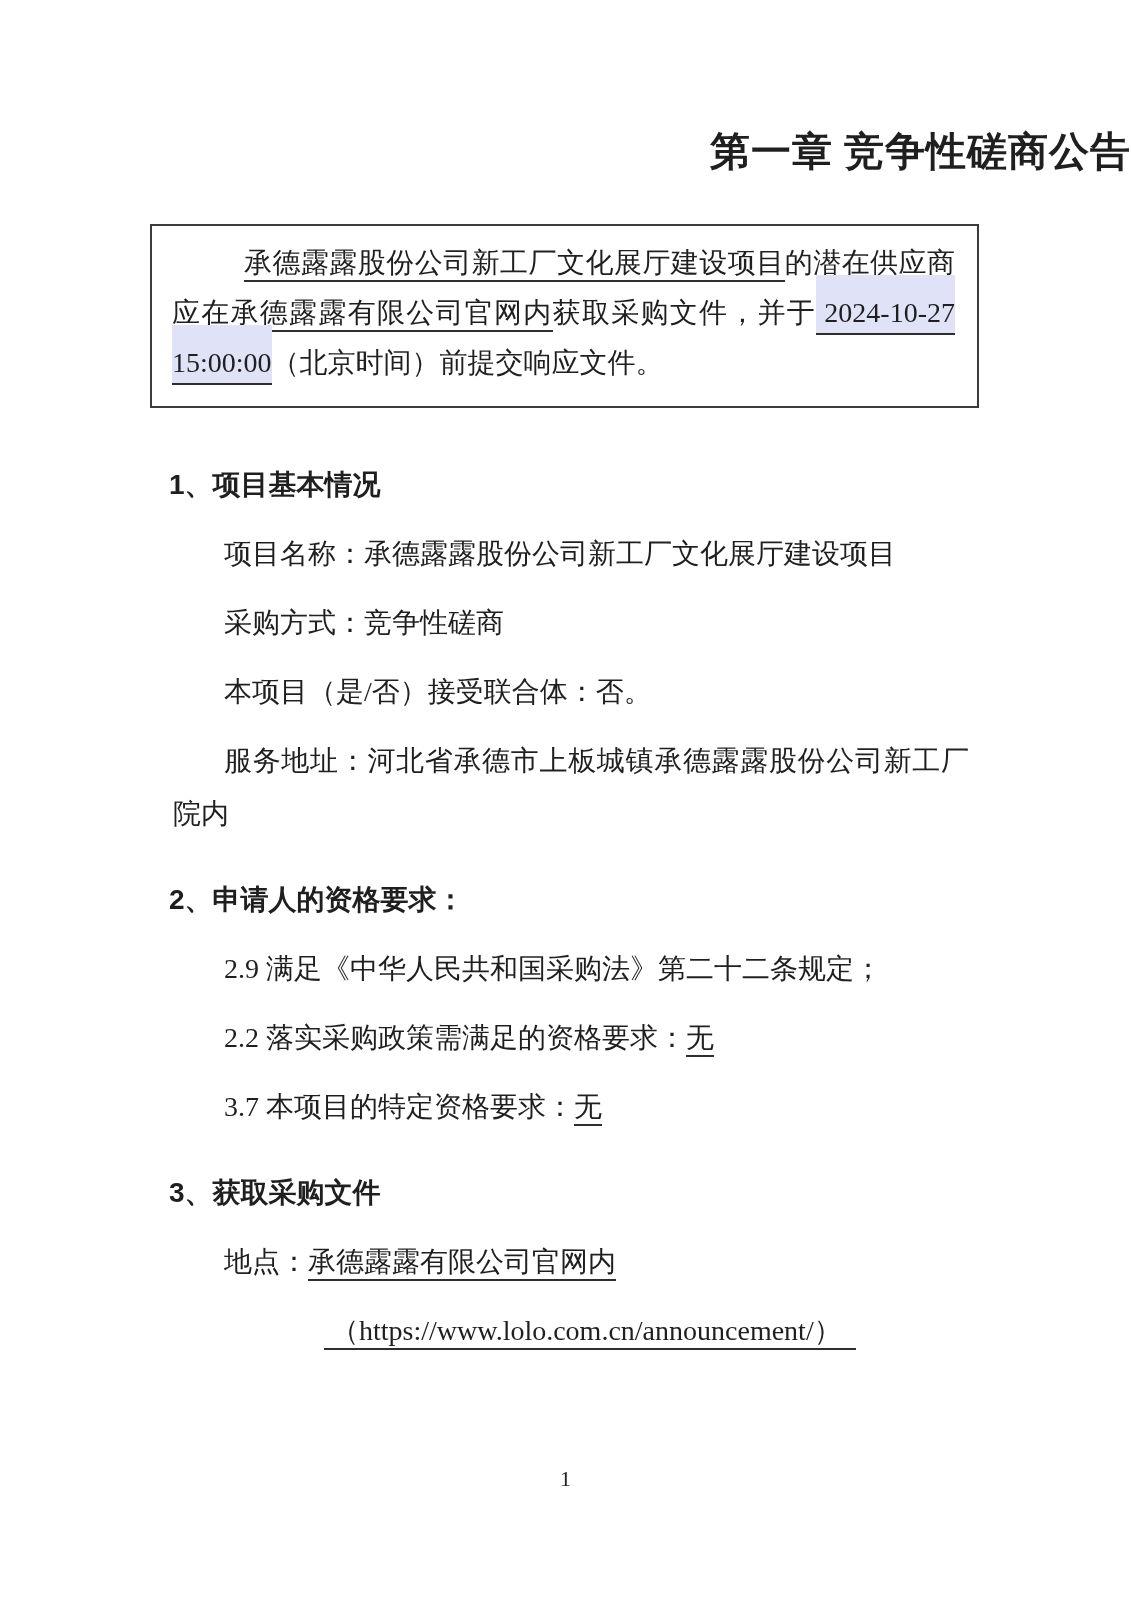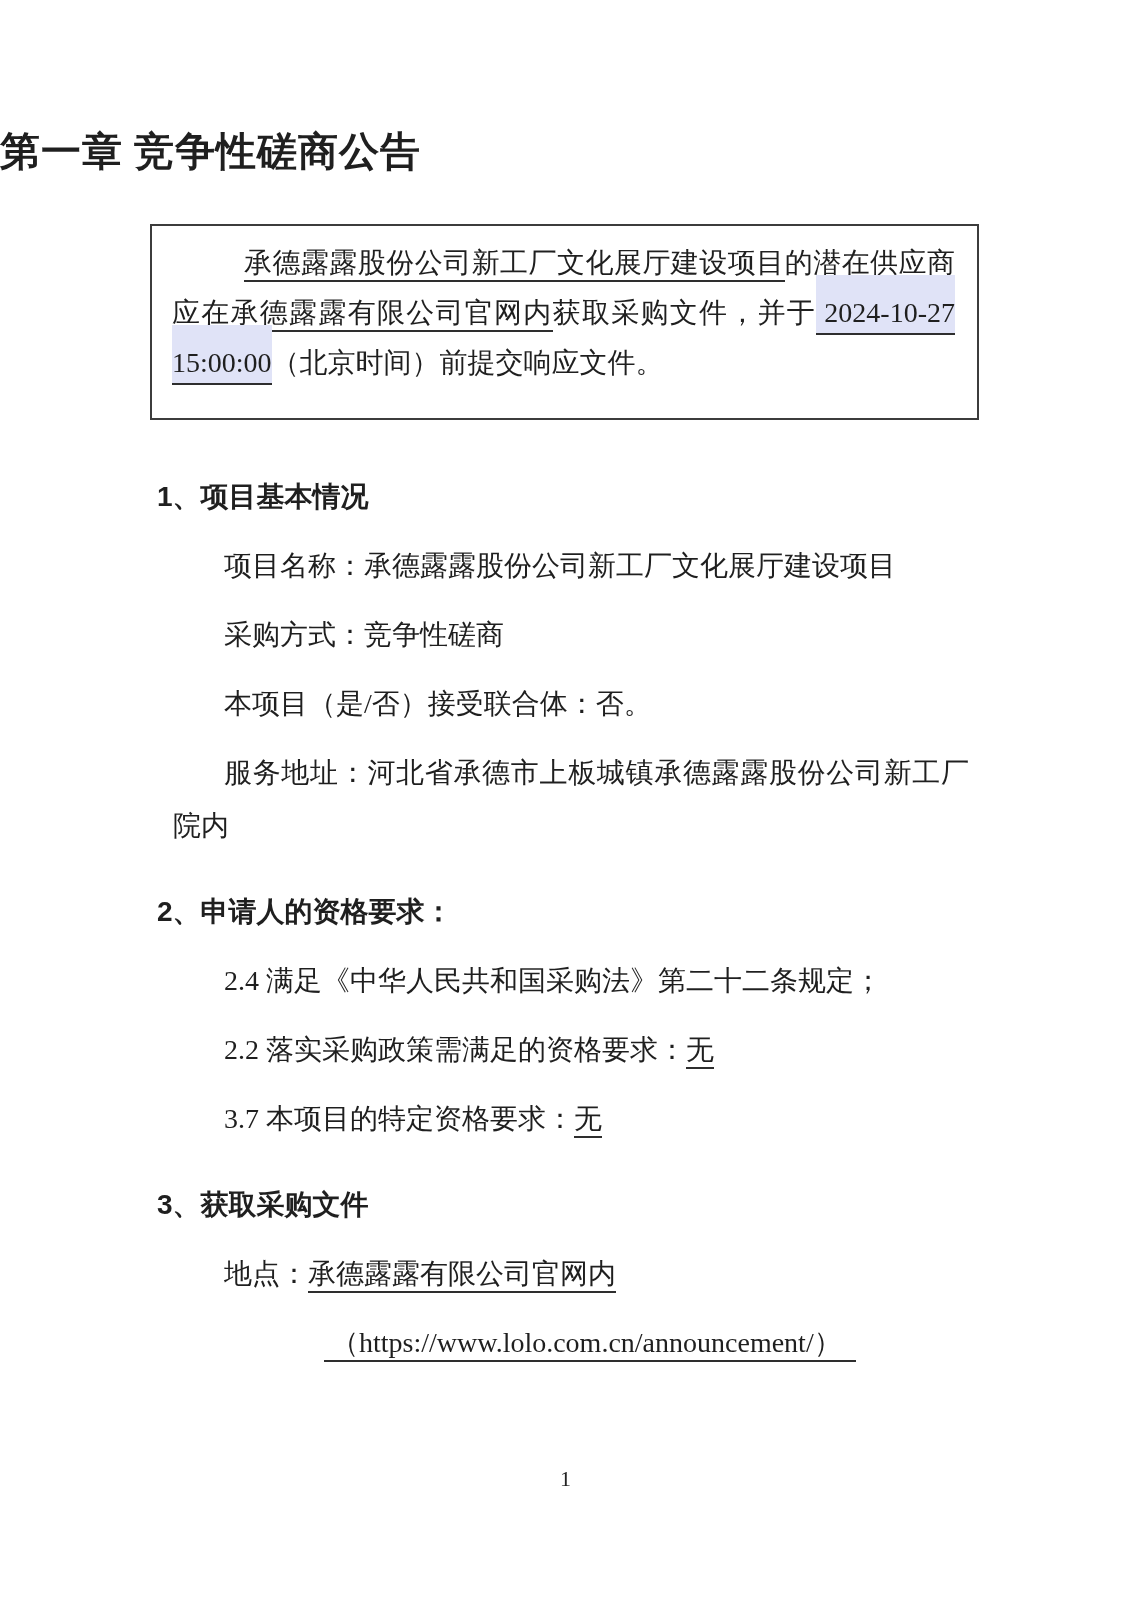--- a/index.html
+++ b/index.html
@@ -7,46 +7,46 @@
     position: relative;
     width: 1131px;
     height: 1600px;
     background: #ffffff;
     font-family: "Liberation Serif", "DejaVu Serif", serif;
     color: #1f1f1f;
     overflow: hidden;
   }
   .chapter-title {
     padding-top: 126px;
-    text-align: left;
+    text-align: right;
     font-size: 40px;
     font-weight: 700;
     line-height: 52px;
     letter-spacing: 1px;
     font-family: Liberation Serif, serif;
   }
   .notice-box {
     margin: 46px 152px 0 150px;
     border: 2px solid #3c3c3c;
-    padding: 12px 22px 30px 20px;
+    padding: 12px 22px 18px 20px;
   }
   .notice-paragraph {
     margin: 0;
     font-size: 28px;
     line-height: 50px;
     text-align: justify;
     text-indent: 72px;
   }
   .content {
     margin: 0 146px 0 157px;
     font-size: 28px;
     line-height: 53px;
   }
   .sec-heading {
-    margin: 0;
+    margin: 12px;
     font-family: "Liberation Sans", "DejaVu Sans", sans-serif;
     font-weight: 700;
     font-size: 28px;
   }
   .gap-after-box { margin-top: 50px; }
   .gap-section   { margin-top: 33px; }
   p.line {
     margin: 16px;
     text-indent: 51px;
     text-align: justify;
@@ -91,21 +91,21 @@
 
     <p class="sec-heading gap-after-box">1、项目基本情况</p>
 
     <p class="line">项目名称：承德露露股份公司新工厂文化展厅建设项目</p>
     <p class="line">采购方式：竞争性磋商</p>
     <p class="line">本项目（是/否）接受联合体：否。</p>
     <p class="line">服务地址：河北省承德市上板城镇承德露露股份公司新工厂院内</p>
 
     <p class="sec-heading gap-section">2、申请人的资格要求：</p>
 
-    <p class="line">2.4 满足《中华人民共和国采购法》第二十二条规定；</p>
+    <p class="line">2.9 满足《中华人民共和国采购法》第二十二条规定；</p>
     <p class="line"><span>2.2 落实采购政策需满足的资格要求：</span><span class="u">无</span></p>
     <p class="line"><span>3.7 本项目的特定资格要求：</span><span class="u">无</span></p>
 
     <p class="sec-heading gap-section">3、获取采购文件</p>
 
 
     <p class="line"><span>地点：</span><span class="u">承德露露有限公司官网内</span></p>
 
     <p class="url-line"><span class="u">&nbsp;（https://www.lolo.com.cn/announcement/）&nbsp;&nbsp;</span></p>
 

